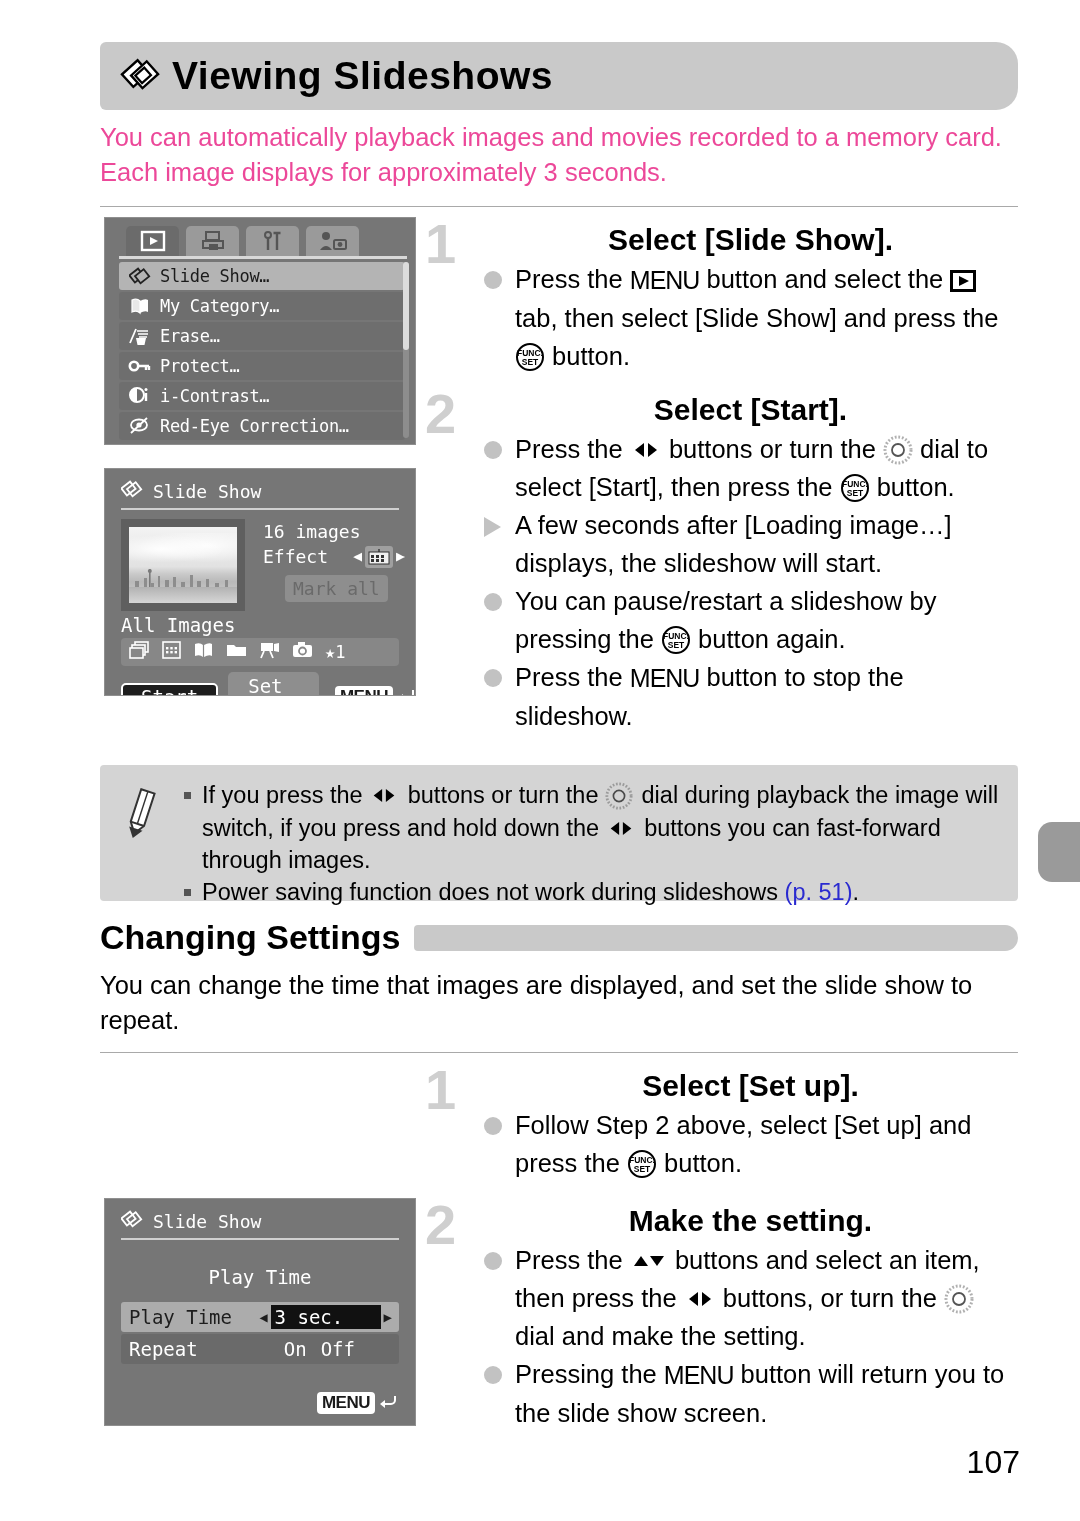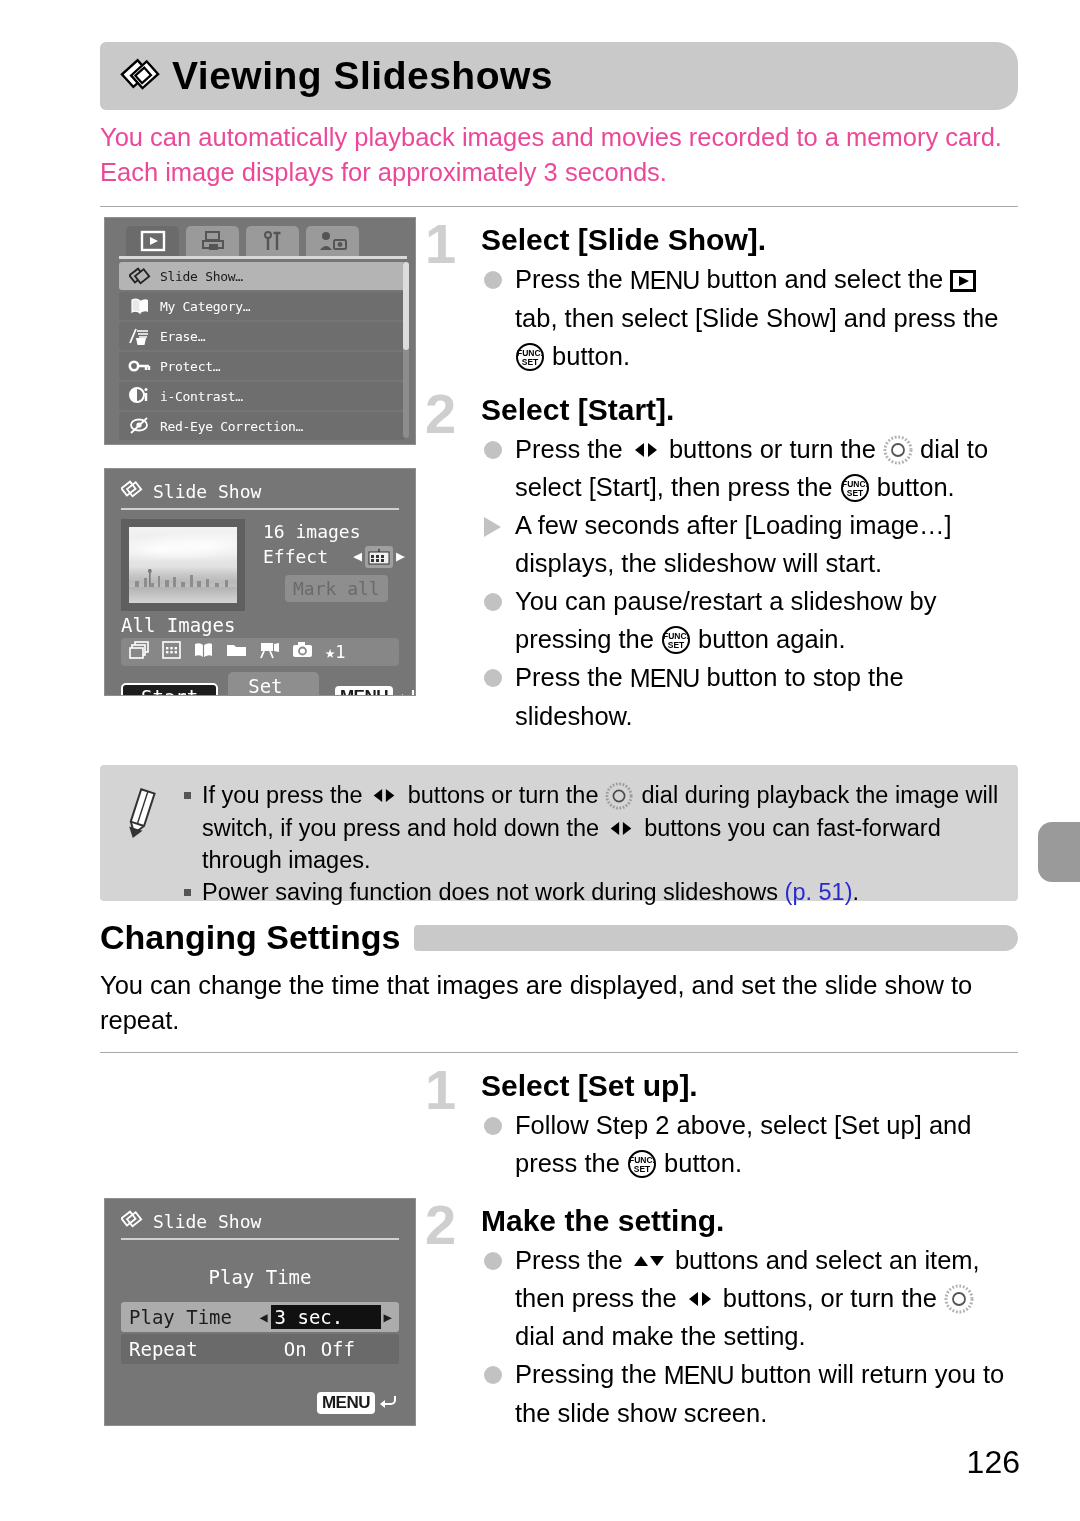--- a/index.html
+++ b/index.html
@@ -104,21 +104,21 @@
   
   .menu-list { padding: 3px 10px 0 14px; }
   .menu-row {
     height: 28px;
     margin-bottom: 2px;
     background: #6e6e6e;
     border-radius: 3px;
     display: flex;
     align-items: center;
     padding-left: 8px;
-    font-size: 13px;
+    font-size: 17px;
     letter-spacing: -0.3px;
     position: relative;
   }
   .menu-row.selected {
     background: #b4b4b4;
     color: #1b1b1b;
   }
   .menu-row .mi-icon {
     width: 26px;
     height: 22px;
@@ -317,20 +317,21 @@
     font-weight: bold;
     color: #cfcfcf;
     line-height: 1;
     font-family: "Liberation Sans", sans-serif;
   }
   .step-head {
     font-size: 30px;
     font-weight: bold;
     margin-left: 56px;
     line-height: 36px;
+    text-align: center;
   }
   .bullets { margin-left: 56px; margin-top: 2px; }
   .bullet {
     position: relative;
     padding-left: 34px;
     font-size: 25.5px;
     line-height: 38px;
     margin-bottom: 0;
   }
   .bullet .dot {
@@ -901,13 +902,13 @@
       <span>
         <svg width="18" height="16" viewBox="0 0 18 16">
             <path d="M16 3 v4 a4 4 0 0 1 -4 4 h-7" fill="none" stroke="#fff" stroke-width="2"></path>
             <polygon points="6,7 6,15 1,11" fill="#fff"></polygon>
           </svg>
       </span>
     </span>
   </div>
 </div>
 
-<div class="page-num">126</div>
+<div class="page-num">107</div>
 
 </body></html>

